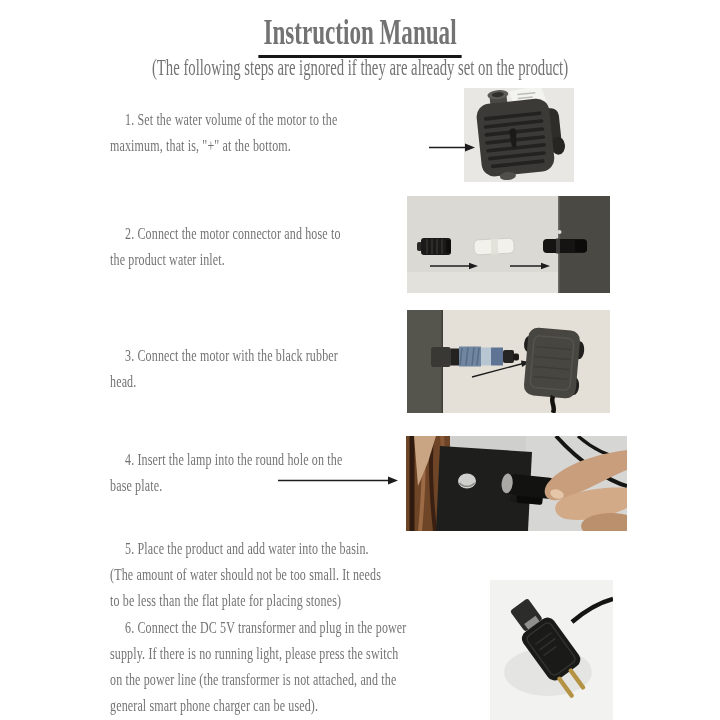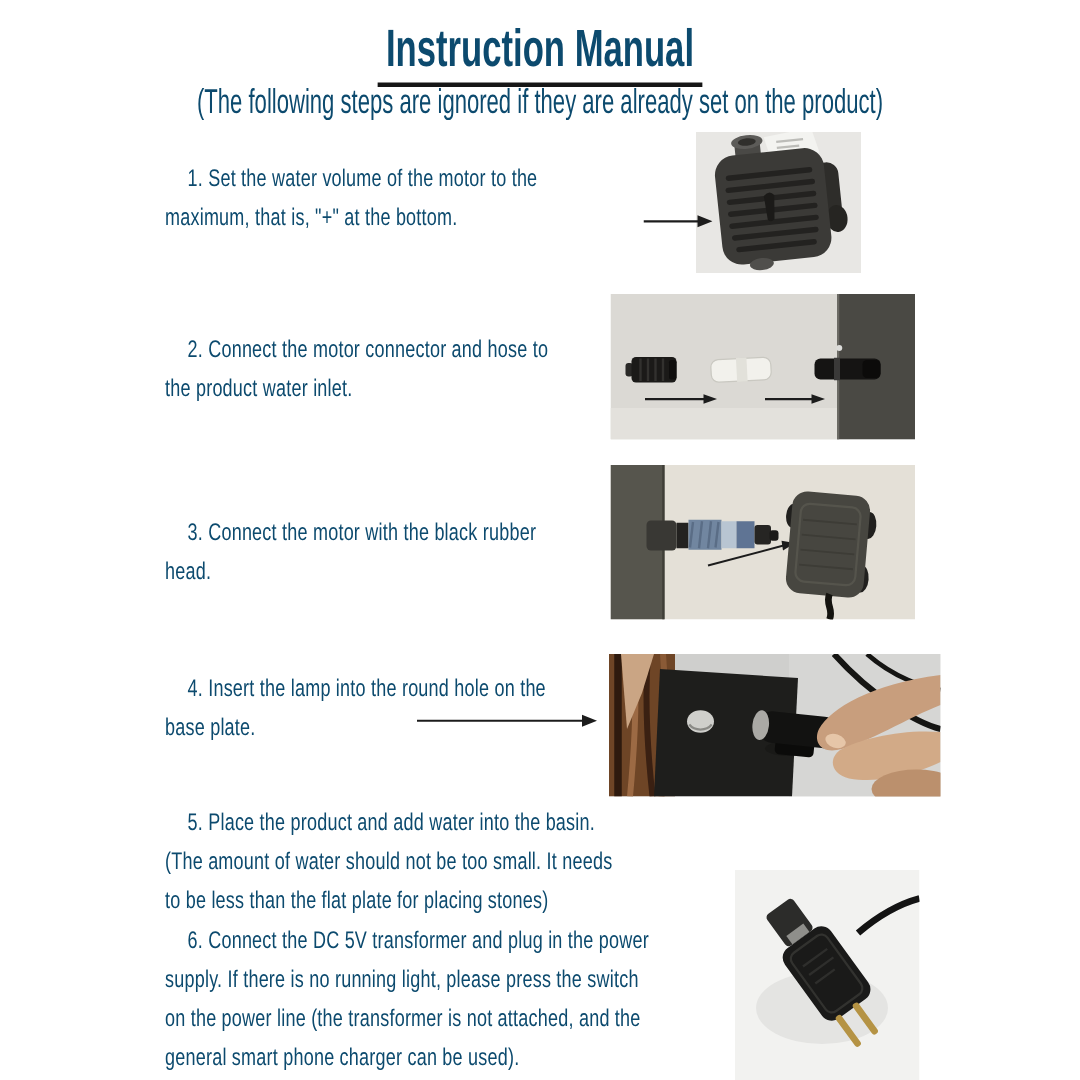--- a/index.html
+++ b/index.html
@@ -1,18 +1,18 @@
 <!DOCTYPE html>
 <html><head>
 <meta charset="utf-8">
 <style>
   html,body { margin:0; padding:0; background:#ffffff; }
   .page {
     position:relative; width:720px; height:720px; background:#ffffff;
-    font-family:Liberation Sans, sans-serif; color:#0c4a6e; overflow:hidden;
+    font-family:Liberation Serif, serif; color:#737373; overflow:hidden;
   }
   
   .title-wrap {
     position:absolute; top:14px; left:-200px; width:1120px; text-align:center;
     transform:scaleX(0.66); transform-origin:560px 0; white-space:nowrap;
   }
   .title {
     display:inline-block; font-size:35px; font-weight:bold; line-height:1.1;
     border-bottom:3px solid #161616; padding:0 8px 2px 8px;
   }

